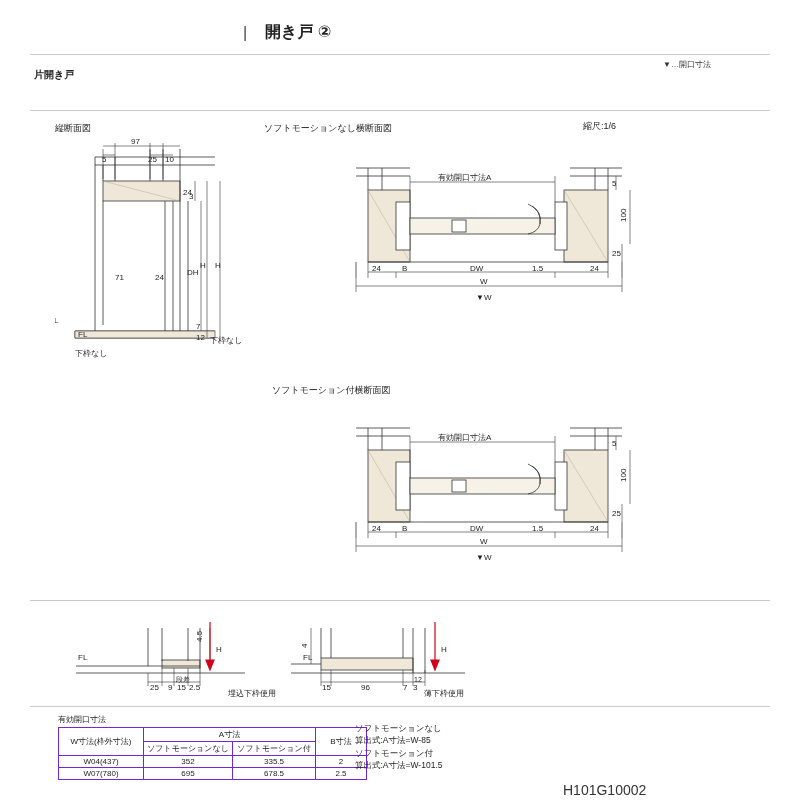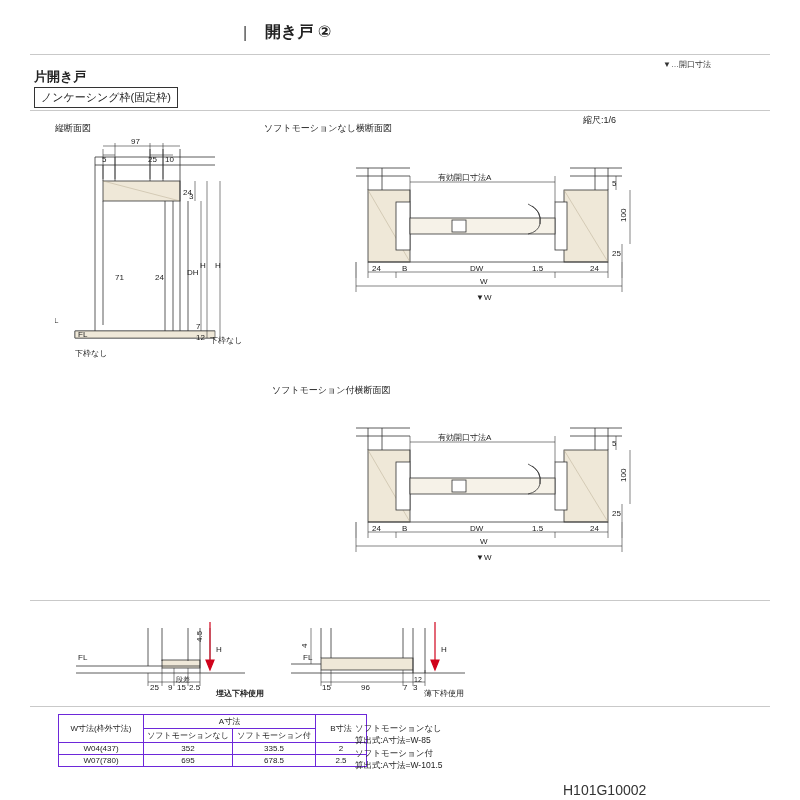--- a/index.html
+++ b/index.html
@@ -3,21 +3,21 @@
 <meta charset="utf-8">
 <style>
   html,body{margin:0;padding:0;background:#fff;}
   body{width:800px;height:800px;font-family:"Liberation Sans","DejaVu Sans",sans-serif;color:#222;position:relative;overflow:hidden;}
   .page{position:absolute;inset:0;}
   .abs{position:absolute;}
   .title{font-size:27px;font-weight:bold;letter-spacing:1px;}
   .title-sep{font-size:16px;color:#444;}
   .title-sub{font-size:16px;font-weight:bold;}
   .hr{position:absolute;left:30px;right:30px;border-top:1px solid #c9c9c9;}
-  .sub1{font-size:13px;font-weight:bold;}
+  .sub1{font-size:10px;font-weight:bold;}
   .boxed{font-size:11px;border:1px solid #333;padding:2px 6px;display:inline-block;background:#fff;}
   .tiny2{font-size:8px;}
   .lbl{font-size:9px;color:#222;}
   .scale{font-size:9px;}
   .legend{font-size:8px;color:#333;}
   .code{font-size:14px;color:#333;}
   table.dims{border-collapse:collapse;font-size:8px;}
   table.dims td,table.dims th{border:1px solid #6d28d9;padding:1px 3px;text-align:center;font-weight:normal;}
   .note{font-size:8.5px;line-height:1.45;}
   svg{display:block;}
@@ -28,29 +28,26 @@
 <div class="page">
 
   <div class="abs title-sep" style="left:243px;top:24px;">|</div>
   <div class="abs title-sub" style="left:265px;top:22px;">開き戸 ②</div>
 
   <div class="hr" style="top:54px;"></div>
 
   <div class="abs legend" style="left:663px;top:59px;">▼…開口寸法</div>
 
   <div class="abs sub1" style="left:34px;top:68px;">片開き戸</div>
-  <div class="abs" style="left:34px;top:87px;">
-    <span class="boxed">ノンケーシング枠(固定枠)</span>
-  </div>
 
   <div class="hr" style="top:110px;"></div>
 
   <div class="abs lbl" style="left:55px;top:122px;">縦断面図</div>
   <div class="abs lbl" style="left:264px;top:122px;">ソフトモーションなし横断面図</div>
-  <div class="abs scale" style="left:583px;top:114px;">縮尺:1/6</div>
+  <div class="abs scale" style="left:583px;top:120px;">縮尺:1/6</div>
   <div class="abs lbl" style="left:272px;top:384px;">ソフトモーション付横断面図</div>
 
   <svg class="abs" style="left:55px;top:135px;" width="205" height="230">
     <g stroke="#333" fill="none" stroke-width="0.8">
 
       <line x1="40" y1="22" x2="160" y2="22"></line>
       <line x1="40" y1="30" x2="160" y2="30"></line>
 
       <rect x="48" y="46" width="77" height="20" fill="#efe8d8" stroke="#333"></rect>
       <line x1="48" y1="46" x2="125" y2="66" stroke="#b9ad92" stroke-width="0.5"></line>
@@ -264,21 +261,21 @@
       <text x="132" y="22" transform="rotate(-90 132 22)">4.5</text>
       <text x="146" y="32">H</text>
       <text x="80" y="70">25</text>
       <text x="98" y="70">9</text>
       <text x="107" y="70">15</text>
       <text x="119" y="70">2.5</text>
       <text x="106" y="62" font-size="7">段差</text>
     </g>
   </svg>
   <div class="abs tiny2" style="left:78px;top:653px;">FL</div>
-  <div class="abs tiny2" style="left:216px;top:688px;font-weight:bold;">埋込下枠使用</div>
+  <div class="abs tiny2" style="left:228px;top:688px;">埋込下枠使用</div>
 
   <svg class="abs" style="left:285px;top:620px;" width="190" height="70">
     <g stroke="#333" fill="none" stroke-width="0.8">
       <line x1="6" y1="44" x2="36" y2="44"></line>
       <line x1="6" y1="53" x2="180" y2="53"></line>
       <rect x="36" y="38" width="92" height="12" fill="#efe8d8" stroke="#333"></rect>
       <line x1="36" y1="8" x2="36" y2="38"></line>
       <line x1="46" y1="8" x2="46" y2="38"></line>
       <line x1="118" y1="8" x2="118" y2="38"></line>
       <line x1="128" y1="8" x2="128" y2="53"></line>
@@ -307,20 +304,21 @@
       <text x="129" y="62" font-size="7">12</text>
       <text x="130" y="78" font-size="7">段差2</text>
     </g>
   </svg>
   <div class="abs tiny2" style="left:303px;top:653px;">FL</div>
   <div class="abs tiny2" style="left:424px;top:688px;text-align:center;">薄下枠使用</div>
 
   <div class="hr" style="top:706px;"></div>
 
   <div class="abs" style="left:58px;top:714px;">
+    <div class="tiny2" style="margin-bottom:2px;">有効開口寸法</div>
     <table class="dims">
       <thead>
         <tr>
           <th rowspan="2" style="width:78px;">W寸法(枠外寸法)</th>
           <th colspan="2">A寸法</th>
           <th rowspan="2" style="width:44px;">B寸法</th>
         </tr>
         <tr>
           <th style="width:82px;">ソフトモーションなし</th>
           <th style="width:76px;">ソフトモーション付</th>

